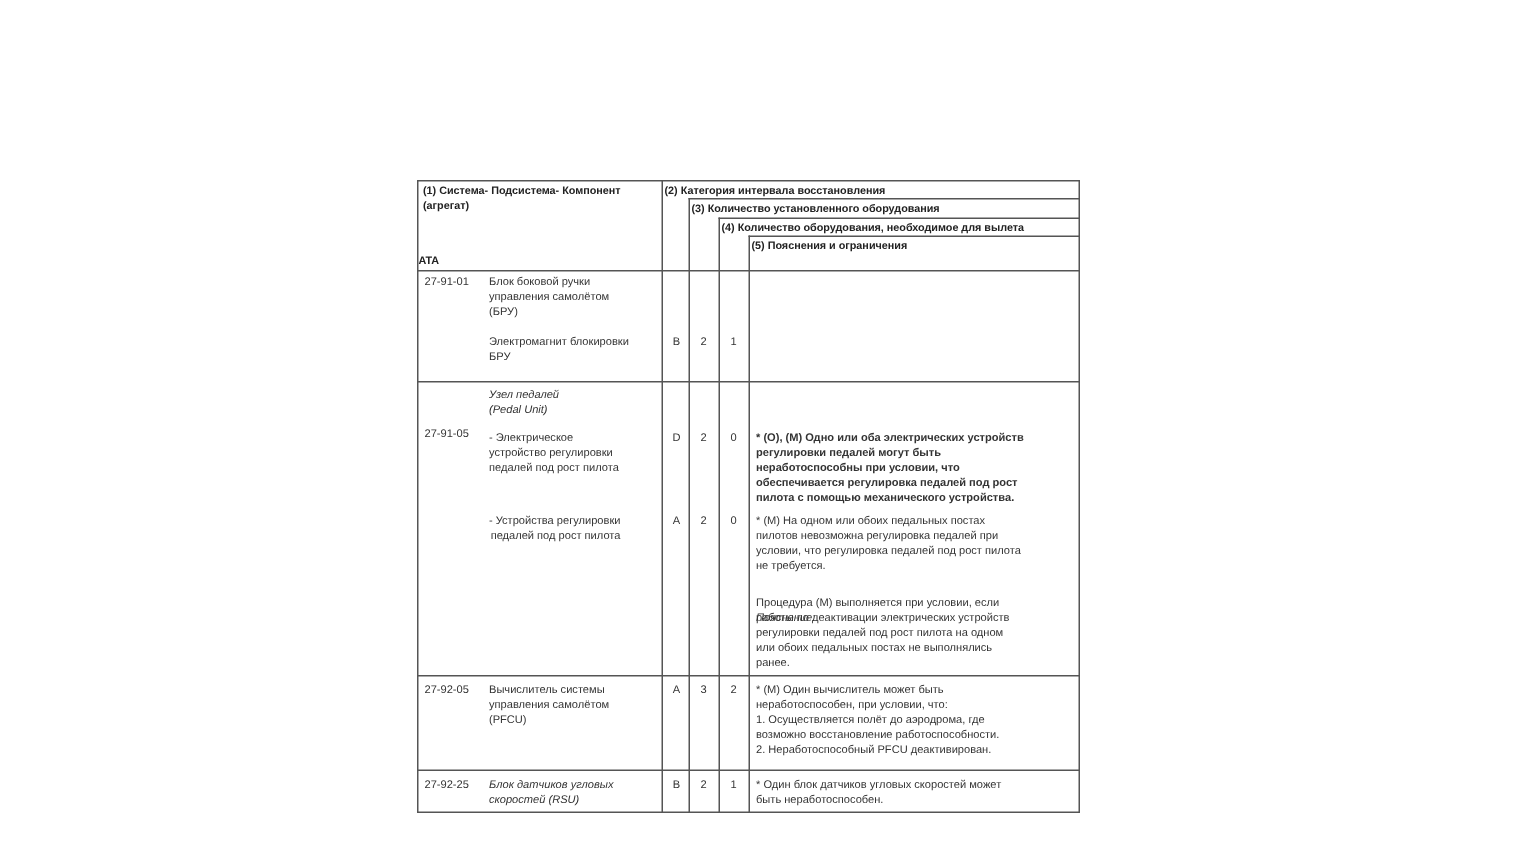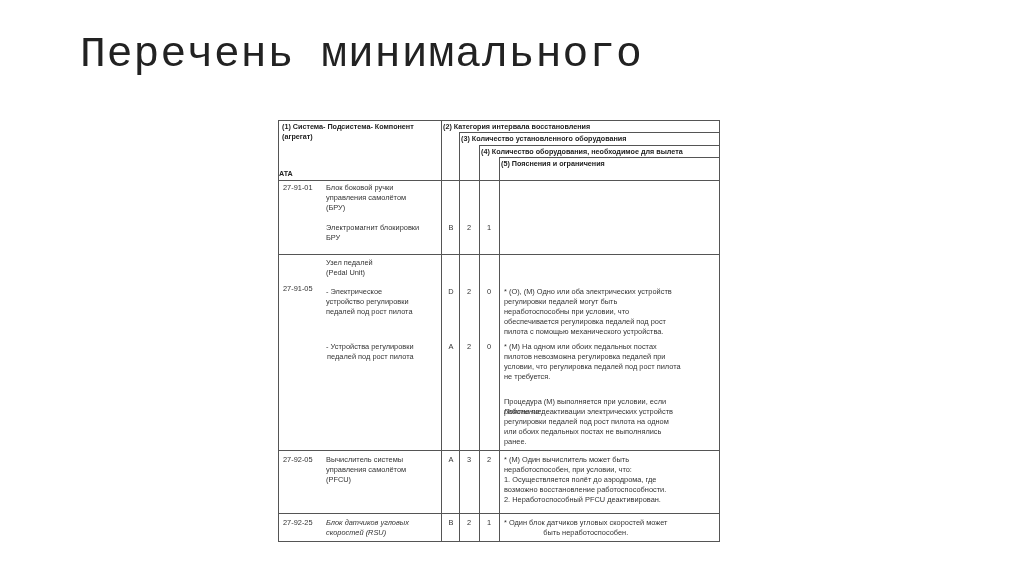--- a/index.html
+++ b/index.html
@@ -21,21 +21,21 @@
   .h { height: 1px; } .v { width: 1px; }
   .t { position: absolute; font-size: 7.4px; line-height: 10px; color: #333; white-space: pre-line; }
   .hb { font-weight: bold; font-size: 7.2px; color: #222; }
   .c { text-align: center; width: 18px; }
   .it { font-style: italic; }
 </style>
 </head>
 <body>
 
 <h1 class="slide-title">
-  <span>Перечень минимального</span><br>
+  <br>
 </h1>
 
 <div class="doc-image">
 
   <div class="ln h" style="left:0;top:0;width:442px;"></div>
   <div class="ln h" style="left:0;top:421px;width:442px;"></div>
   <div class="ln v" style="left:0;top:0;height:422px;"></div>
   <div class="ln v" style="left:441px;top:0;height:422px;"></div>
 
   <div class="ln h" style="left:181px;top:12px;width:261px;"></div>
@@ -64,29 +64,29 @@
   <div class="t" style="left:48px;top:63px;">Блок боковой ручки
 управления самолётом
 (БРУ)</div>
   <div class="t" style="left:48px;top:103px;">Электромагнит блокировки
 БРУ</div>
   <div class="t c" style="left:164px;top:103px;">B</div>
   <div class="t c" style="left:182px;top:103px;">2</div>
   <div class="t c" style="left:202px;top:103px;">1</div>
 
   <div class="t" style="left:5px;top:138px;margin-top:26px;">27-91-05</div>
-  <div class="t" style="left:48px;top:138px;">Узел педалей
+  <div class="t" style="left:48px;top:138px;font-style:italic;">Узел педалей
 (Pedal Unit)</div>
   <div class="t" style="left:48px;top:167px;">- Электрическое
 устройство регулировки
 педалей под рост пилота</div>
   <div class="t c" style="left:164px;top:167px;">D</div>
   <div class="t c" style="left:182px;top:167px;">2</div>
   <div class="t c" style="left:202px;top:167px;">0</div>
-  <div class="t" style="left:226px;top:167px;">* (O), (M) Одно или оба электрических устройств
+  <div class="t" style="left:226px;top:167px;font-weight:bold;">* (O), (M) Одно или оба электрических устройств
 регулировки педалей могут быть
 неработоспособны при условии, что
 обеспечивается регулировка педалей под рост
 пилота с помощью механического устройства.</div>
 
   <div class="t" style="left:48px;top:222px;text-align:right;">- Устройства регулировки
 педалей под рост пилота</div>
   <div class="t c" style="left:164px;top:222px;">A</div>
   <div class="t c" style="left:182px;top:222px;">2</div>
   <div class="t c" style="left:202px;top:222px;">0</div>
@@ -113,15 +113,15 @@
 1. Осуществляется полёт до аэродрома, где
 возможно восстановление работоспособности.
 2. Неработоспособный PFCU деактивирован.</div>
 
   <div class="t" style="left:5px;top:398px;">27-92-25</div>
   <div class="t" style="left:48px;top:398px;font-style:italic;">Блок датчиков угловых
 скоростей (RSU)</div>
   <div class="t c" style="left:164px;top:398px;">B</div>
   <div class="t c" style="left:182px;top:398px;">2</div>
   <div class="t c" style="left:202px;top:398px;">1</div>
-  <div class="t" style="left:226px;top:398px;text-align:center;">* Один блок датчиков угловых скоростей может
+  <div class="t" style="left:226px;top:398px;">* Один блок датчиков угловых скоростей может
 быть неработоспособен.</div>
 </div>
 
 </body></html>

